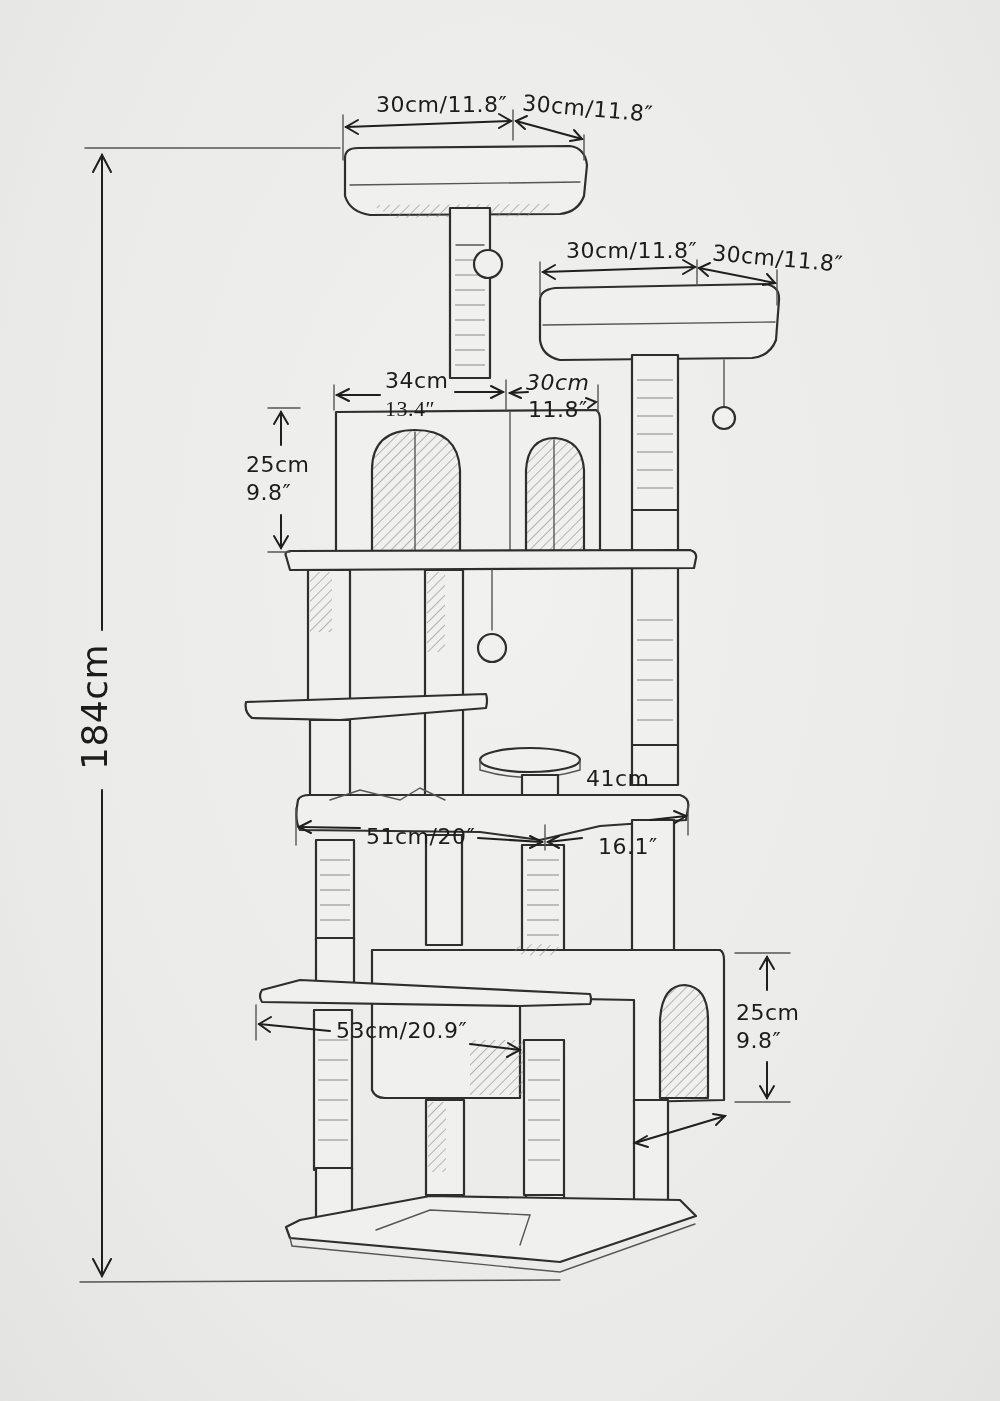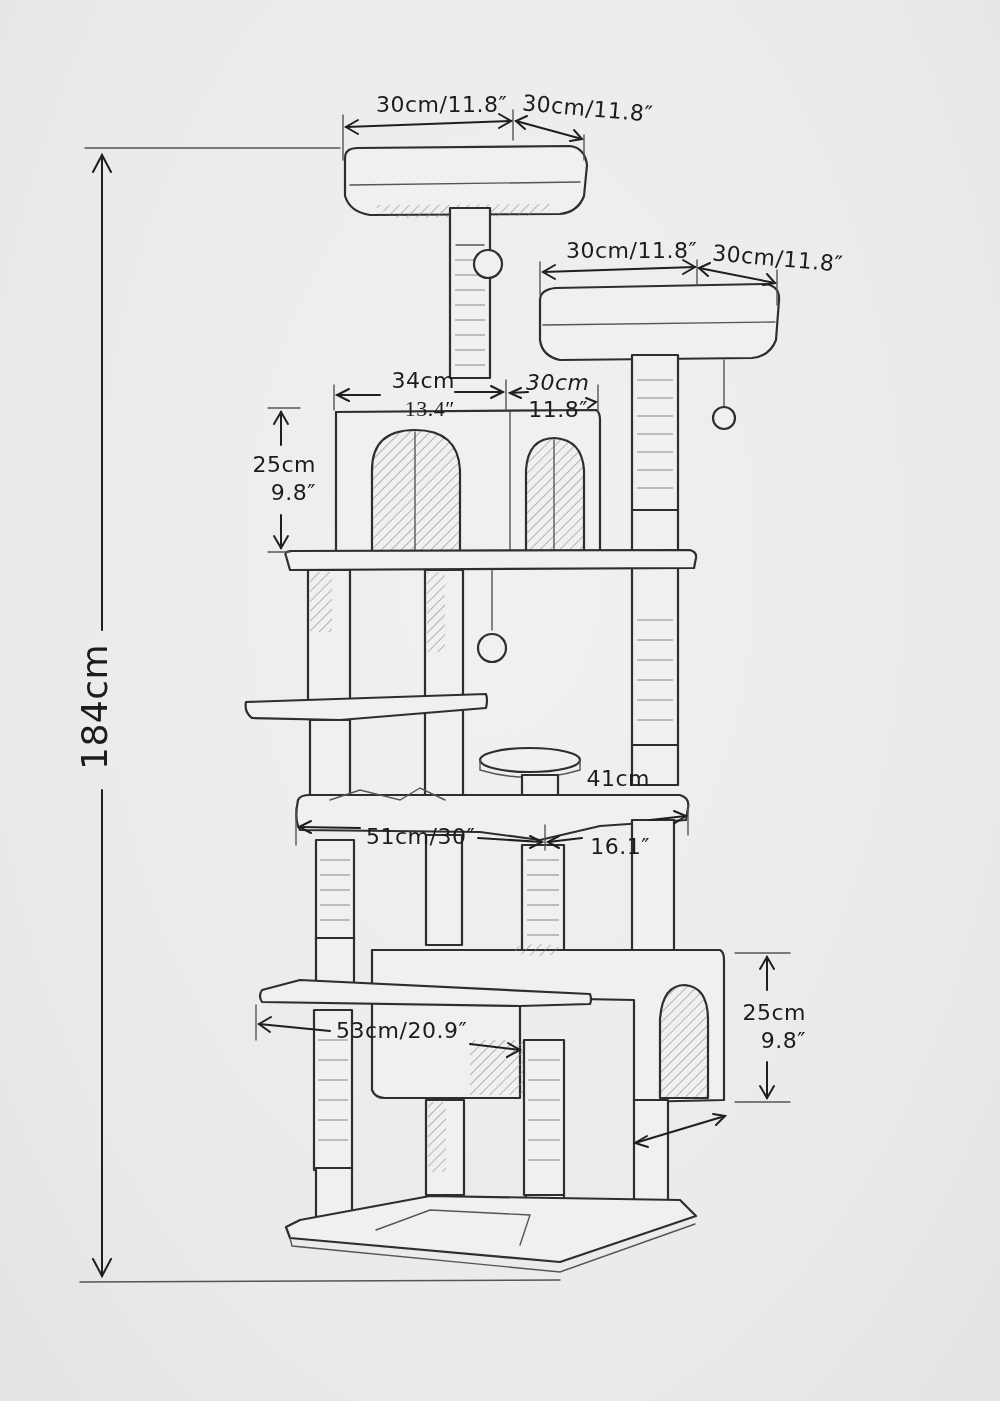--- a/index.html
+++ b/index.html
@@ -8,21 +8,21 @@
   #sheet { position:absolute; left:0; top:0; width:1000px; height:1401px;
            background: radial-gradient(ellipse at 50% 40%, #f1f1ef 0%, #eaeae8 70%, #e3e3e1 100%); }
   svg { position:absolute; left:0; top:0; }
   .ink { stroke:#2e2e2e; fill:none; stroke-width:2.2; stroke-linecap:round; stroke-linejoin:round; }
   .ink-l { stroke:#555; fill:none; stroke-width:1.4; stroke-linecap:round; }
   .fill-w { fill:#f0f0ee; }
   .hatch { fill:url(#hatch); }
   .dim { stroke:#1f1f1f; fill:none; stroke-width:2; stroke-linecap:round; }
   .lbl { position:absolute; color:#1c1c1c; font-family:"DejaVu Sans", sans-serif; font-size:22px;
          line-height:26px; white-space:nowrap; letter-spacing:0.5px; }
-  .lbl.c { text-align:right; }
+  .lbl.c { text-align:left; }
   .big { font-size:36px; transform:rotate(-90deg); transform-origin:left top; }
 </style>
 </head>
 <body>
 
 <div id="sheet">
 <svg width="1000" height="1401" viewBox="0 0 1000 1401">
   <defs>
     <pattern id="hatch" width="7" height="7" patternUnits="userSpaceOnUse" patternTransform="rotate(45)">
       <line x1="0" y1="0" x2="0" y2="7" stroke="#8a8a8a" stroke-width="1.2"></line>
@@ -266,21 +266,21 @@
 <div class="lbl c" style="left:385px;top:368px;width:70px;">34cm</div>
 <div class="lbl c" style="left:385px;top:396px;width:70px;font-family:Liberation Serif, serif;">13.4″</div>
 <div class="lbl c" style="left:526px;top:370px;width:60px;font-style:italic;">30cm</div>
 <div class="lbl c" style="left:528px;top:397px;width:60px;">11.8″</div>
 
 <div class="lbl c" style="left:246px;top:452px;width:70px;">25cm</div>
 <div class="lbl c" style="left:246px;top:480px;width:70px;">9.8″</div>
 
 <div class="lbl big" style="left:82px;top:770px;">184cm</div>
 
-<div class="lbl" style="left:366px;top:824px;">51cm/30″</div>
+<div class="lbl" style="left:366px;top:824px;">51cm/20″</div>
 <div class="lbl c" style="left:586px;top:766px;width:64px;">41cm</div>
-<div class="lbl c" style="left:586px;top:834px;width:64px;">16.1″</div>
+<div class="lbl c" style="left:598px;top:834px;width:64px;">16.1″</div>
 
 <div class="lbl" style="left:336px;top:1018px;">53cm/20.9″</div>
 
 <div class="lbl c" style="left:736px;top:1000px;width:70px;">25cm</div>
 <div class="lbl c" style="left:736px;top:1028px;width:70px;">9.8″</div>
 </div>
 
 </body></html>

